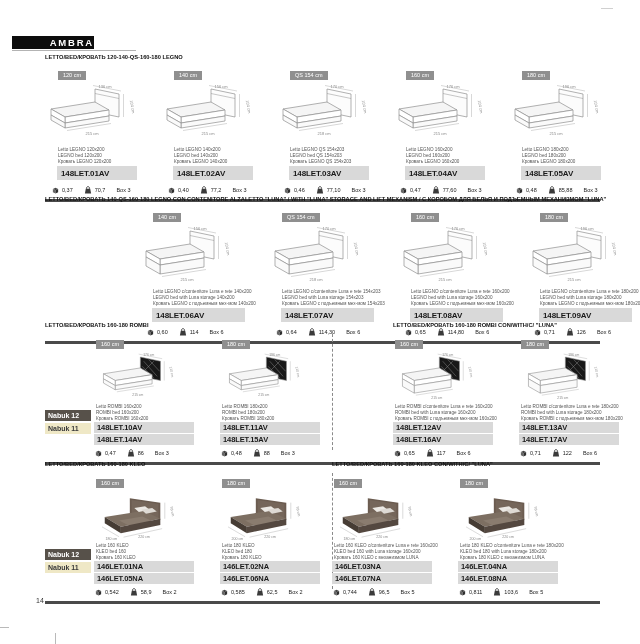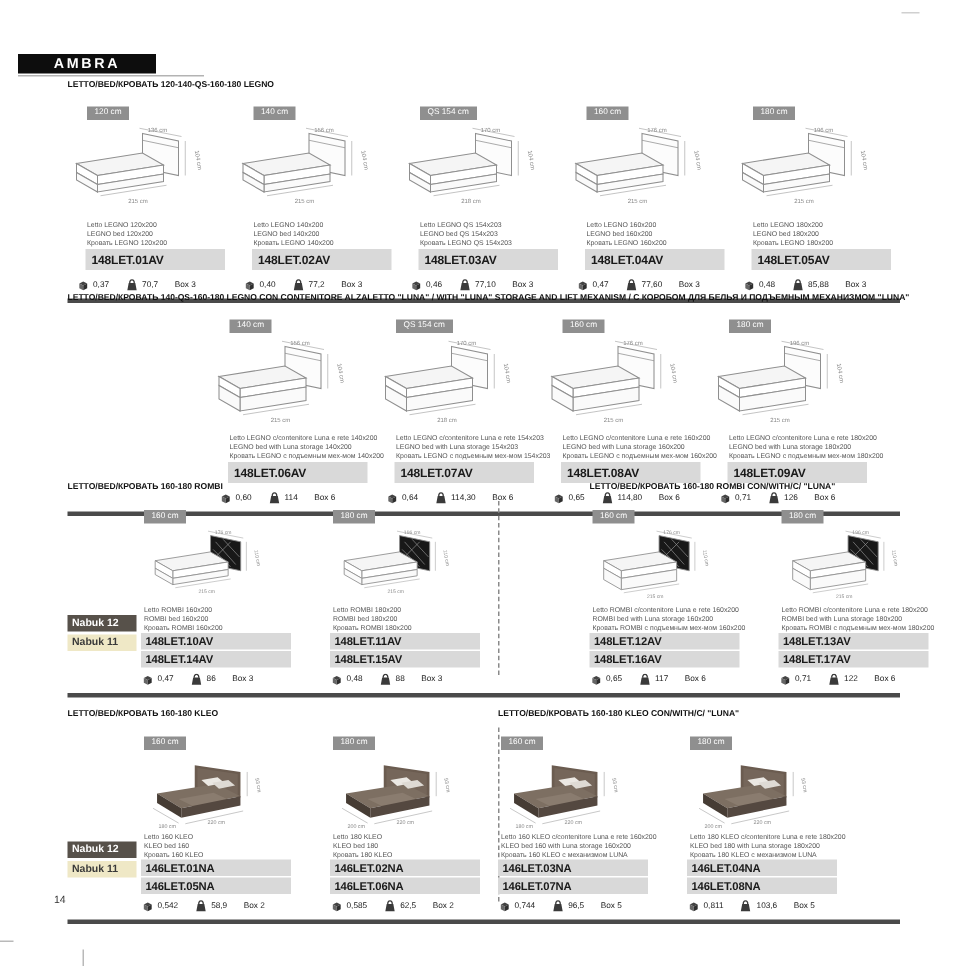--- a/index.html
+++ b/index.html
@@ -1,25 +1,25 @@
 <!DOCTYPE html>
 <html><head>
 <meta charset="utf-8">
 <style>
   *{box-sizing:border-box;margin:0;padding:0}
   html,body{width:640px;height:644px}
   body{position:relative;background:#ffffff;font-family:"Liberation Sans",sans-serif;color:#1a1a1a;overflow:hidden}
 
-  .brand{position:absolute;left:12px;top:36px;width:92px;height:13px;background:#0d0d0d;color:#fff;
-         font-size:9.5px;font-weight:bold;letter-spacing:1.8px;text-align:center;line-height:13px}
+  .brand{position:absolute;left:12px;top:36px;width:82px;height:13px;background:#0d0d0d;color:#fff;
+         font-size:9.5px;font-weight:bold;letter-spacing:1.8px;text-align:right;line-height:13px}
   .brand-underline{position:absolute;left:12px;top:50px;width:124px;height:1px;background:#b3b3b3}
 
   .band{position:absolute;left:45px;width:555px}
   .sec-title{font-size:5.7px;font-weight:bold;white-space:nowrap;color:#111}
-  .cols{display:flex;gap:6px;margin-top:3px}
+  .cols{display:flex;gap:24px;margin-top:3px}
   .col{width:105px}
   .size-tag{display:inline-block;background:#8f8f8f;color:#fff;font-size:5.5px;padding:1.5px 5px;margin-left:13px}
   .diagram{height:64px;margin-top:2px}
   .desc{font-size:4.6px;line-height:1.32;color:#555;height:17px;margin-left:13px;white-space:nowrap}
   .code-bar{background:#d9d9d9;font-size:8px;font-weight:bold;padding:2.5px 0 2.5px 4px;margin-left:12px;margin-top:2px;letter-spacing:-0.1px}
   .stats{display:flex;align-items:center;font-size:5.5px;color:#222;margin-top:6px;margin-left:7px;gap:3px}
   .stats .val{margin-right:8px}
   .stats .icon{display:inline-flex;align-items:center}
   .rule{height:2.5px;background:#4a4a4a;margin-top:5px}
 
@@ -560,21 +560,21 @@
                 <span class="val">122</span>
                 <span class="box">Box 6</span>
               </div></div>
           </div>
       </div>
     </div>
   </div>
   <div class="rule"></div>
 </div>
 
-<div class="band" style="top:473px">
+<div class="band" style="top:461px">
   <div class="halves">
     <div class="half" style="width:287px">
       <div class="sec-title">LETTO/BED/КРОВАТЬ 160-180 KLEO</div>
       <div class="half-row">
         <div class="swatch-col">
             <div class="swatch" style="background: rgb(87, 81, 74); color: rgb(255, 255, 255);">Nabuk 12</div>
             <div class="swatch" style="background: rgb(239, 232, 198); color: rgb(58, 58, 58);">Nabuk 11</div>
           </div>
         <div class="cols sm">
             <div class="col"><span class="size-tag">160 cm</span><div class="diagram"><svg width="92" height="56" viewBox="0 0 92 58">

